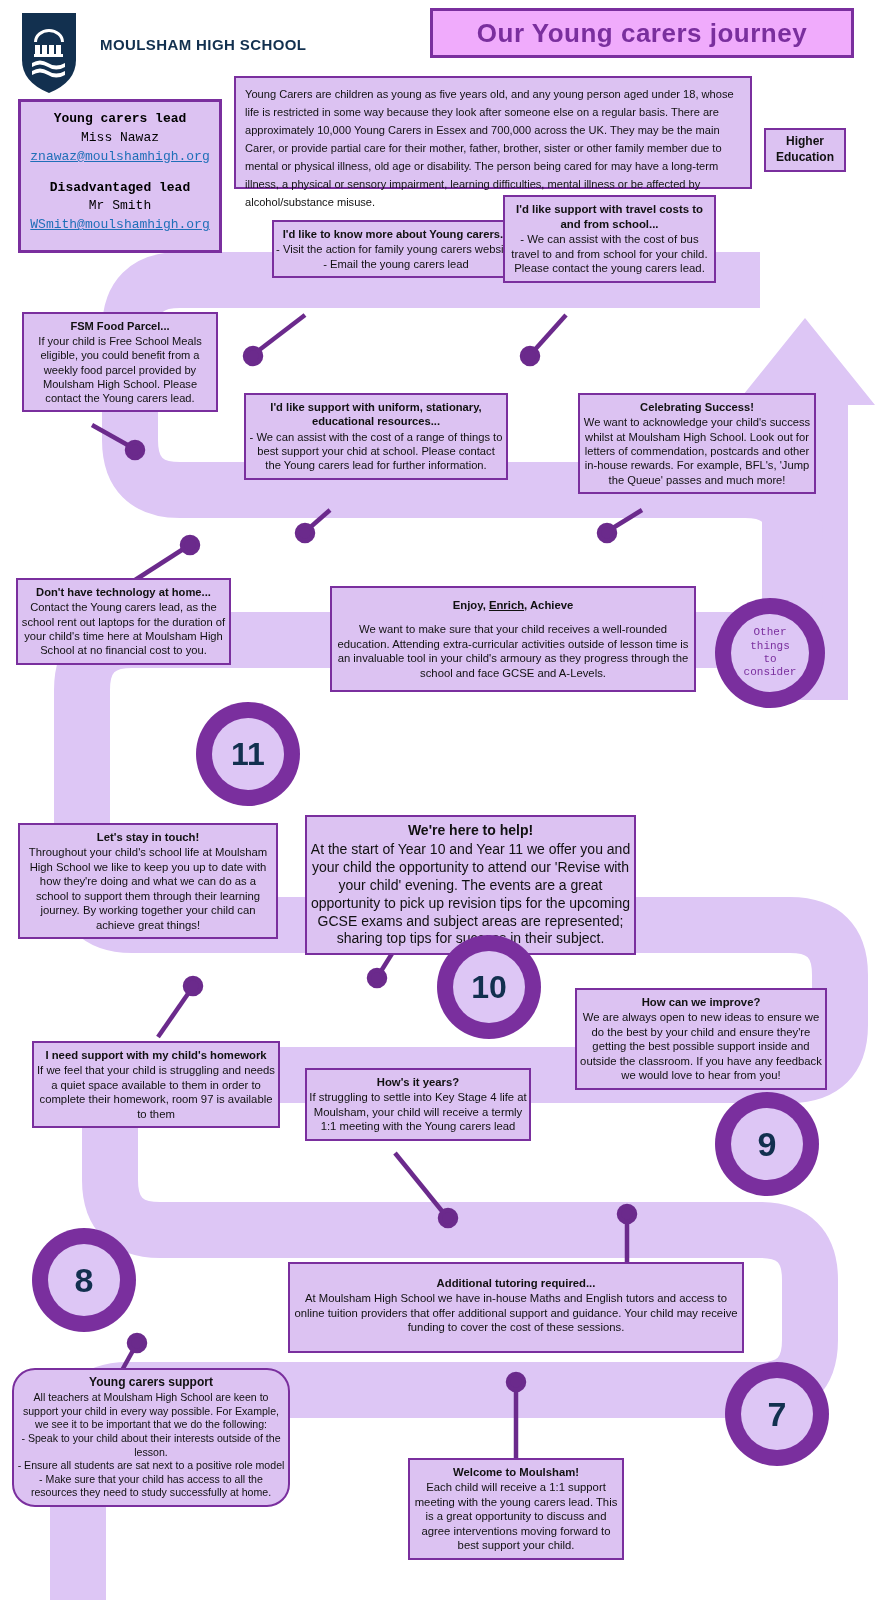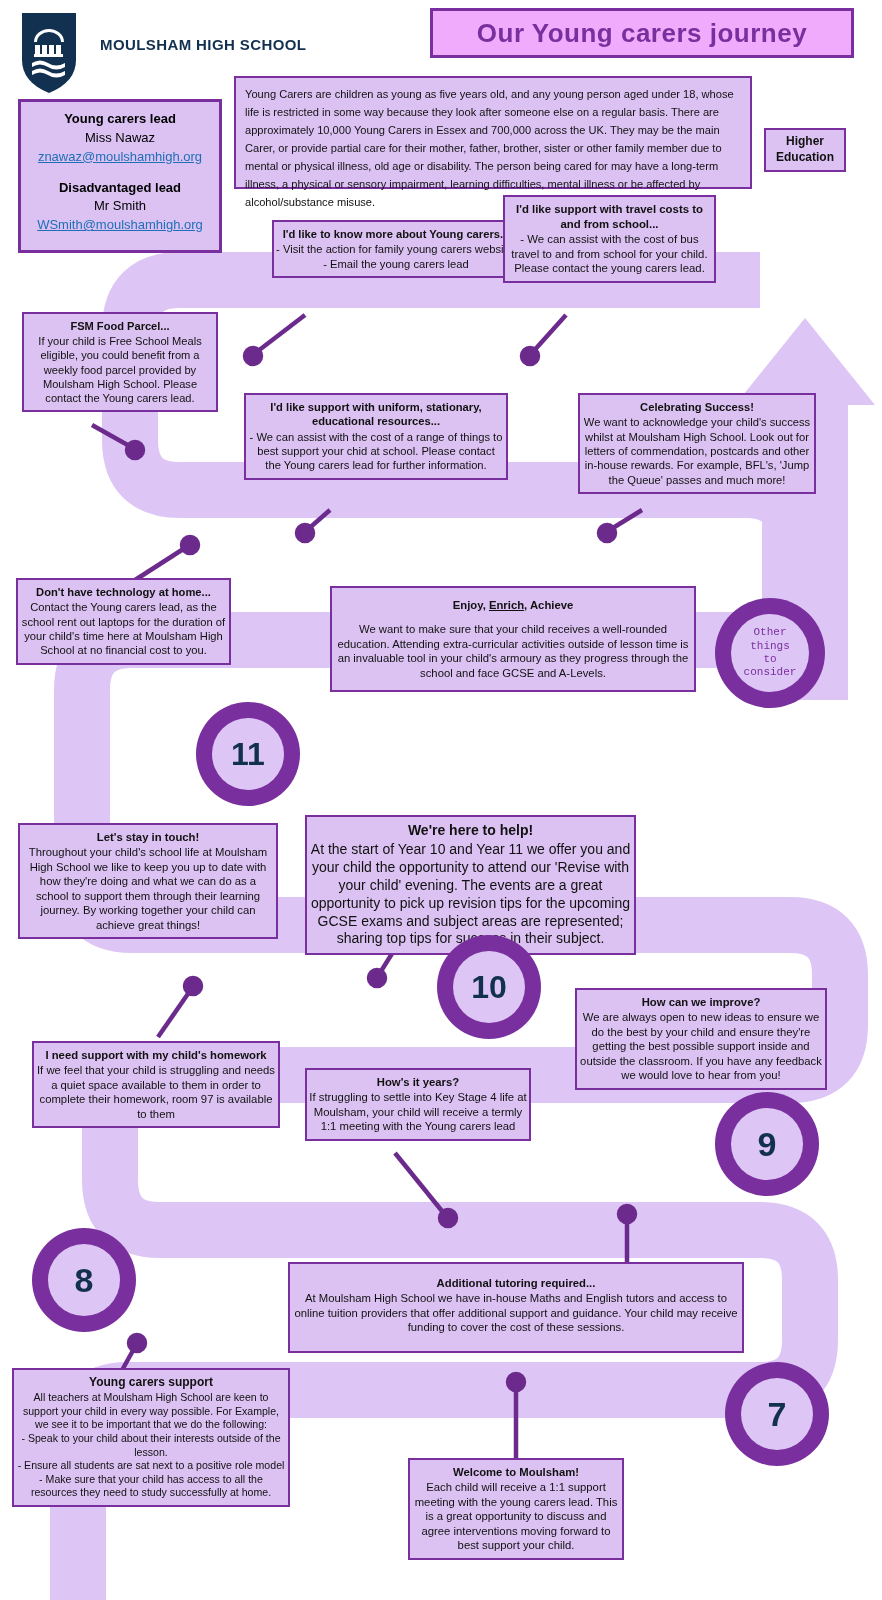--- a/index.html
+++ b/index.html
@@ -251,21 +251,21 @@
       <rect x="16" y="44" width="29" height="3"></rect>
       <path d="M14 53 q8 -5 16 0 q8 5 17 0 v4 q-9 5 -17 0 q-8 -5 -16 0 Z"></path>
       <path d="M14 61 q8 -5 16 0 q8 5 17 0 v4 q-9 5 -17 0 q-8 -5 -16 0 Z"></path>
     </g>
   </svg>
 
   <div id="school-name" style="left:100px; top:36px;">MOULSHAM HIGH SCHOOL</div>
 
   <div id="title-banner" style="left:430px; top:8px; width:418px; height:44px; font-size:26px;">Our Young carers journey</div>
 
-  <div id="leads-box" style="left:18px; top:99px; width:204px; height:154px;">
+  <div id="leads-box" style="left:18px; top:99px; width:204px; height:154px;font-family:Liberation Mono, monospace;">
     <span class="role">Young carers lead</span>
     <span class="person">Miss Nawaz</span>
     <span class="email">znawaz@moulshamhigh.org</span>
     <span class="gap"></span>
     <span class="role">Disadvantaged lead</span>
     <span class="person">Mr Smith</span>
     <span class="email">WSmith@moulshamhigh.org</span>
   </div>
 
   <div id="intro-box" style="left:234px; top:76px; width:518px; height:113px;">Young Carers are children as young as five years old, and any young person aged under 18, whose life is restricted in some way because they look after someone else on a regular basis. There are approximately 10,000 Young Carers in Essex and 700,000 across the UK. They may be the main Carer, or provide partial care for their mother, father, brother, sister or other family member due to mental or physical illness, old age or disability. The person being cared for may have a long-term illness, a physical or sensory impairment, learning difficulties, mental illness or be affected by alcohol/substance misuse.</div>
@@ -342,21 +342,21 @@
   <div class="card" style="left:305px; top:1068px; width:226px; font-size:11.3px;">
     <span class="t">How's it years?</span>
     <span class="b">If struggling to settle into Key Stage 4 life at Moulsham, your child will receive a termly 1:1 meeting with the Young carers lead</span>
   </div>
 
   <div class="card" style="left:288px; top:1262px; width:456px; font-size:11.3px; padding-top:12px; padding-bottom:16px;">
     <span class="t">Additional tutoring required...</span>
     <span class="b">At Moulsham High School we have in-house Maths and English tutors and access to online tuition providers  that offer additional support and guidance. Your child may receive funding to cover the cost of these sessions.</span>
   </div>
 
-  <div class="card" style="left:12px; top:1368px; width:278px; font-size:10.6px;">
+  <div class="card" style="left:12px; top:1368px; width:278px; font-size:10.6px;border-radius:23px;">
     <span class="t" style="font-size:12px;">Young carers support</span>
     <span class="b">All teachers at Moulsham High School are keen to support your child in every way possible. For Example, we see it to be important that we do the following:</span>
     <ul>
       <li>-    Speak to your child about their interests outside of the lesson.</li>
       <li>-    Ensure all students are sat next to a  positive role model</li>
       <li>-    Make sure that your child has access to all the resources they need to study successfully at home.</li>
     </ul>
   </div>
 
   <div class="card" style="left:408px; top:1458px; width:216px; font-size:11.3px;">

